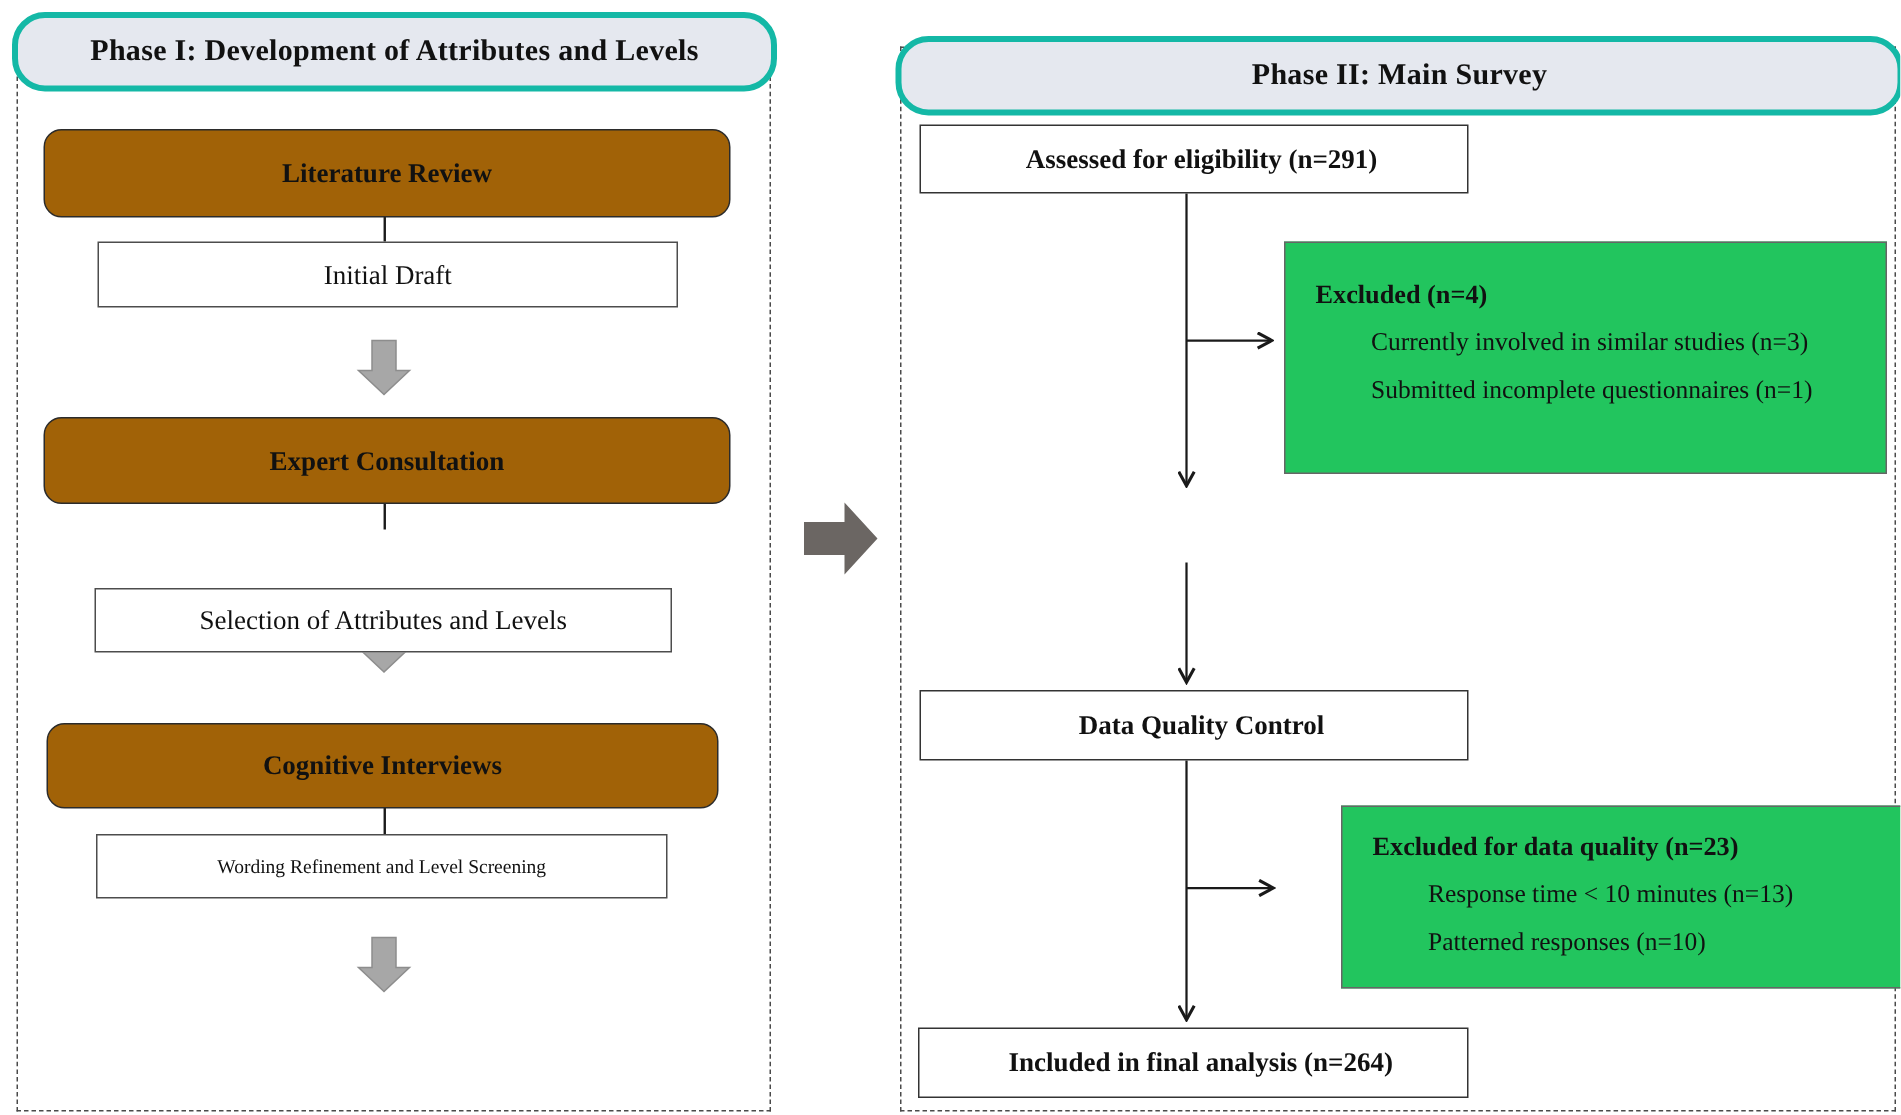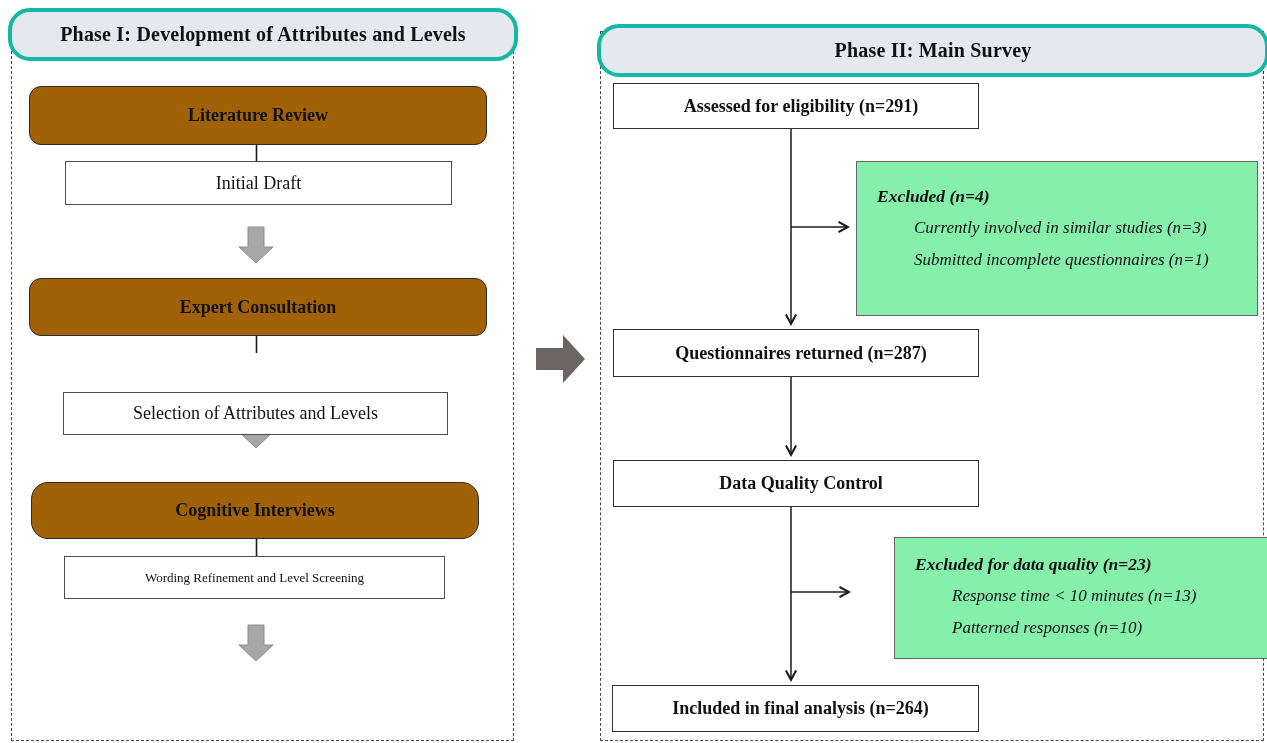--- a/index.html
+++ b/index.html
@@ -22,22 +22,22 @@
     position:absolute;background:#fff;border:1.3px solid #4d4d4d;
     display:flex;align-items:center;justify-content:center;
     font-size:18px;text-align:center;z-index:2;
   }
   .pbox{
     position:absolute;background:#fff;border:1.8px solid #333;
     display:flex;align-items:center;justify-content:center;
     font-weight:bold;font-size:18px;text-align:center;z-index:2;padding-left:10px;
   }
   .xbox{
-    position:absolute;background:#86efac;border:1.4px solid #666;
-    z-index:2;font-size:17px;line-height:32px;font-style:italic;
+    position:absolute;background:#22c55e;border:1.4px solid #666;
+    z-index:2;font-size:17px;line-height:32px;
   }
   .xbox .xtitle{font-weight:bold;font-size:17.5px;padding-left:20px;}
   .xbox .xitem{padding-left:57px;}
   svg.overlay{position:absolute;left:0;top:0;z-index:1;pointer-events:none;}
 </style>
 </head>
 <body>
 
 <div class="canvas">
 
@@ -74,32 +74,31 @@
     </g>
   </svg>
 
   <div class="phase-header" style="left: 8px; top: 8px; width: 502px; height: 45px; background-color: rgb(229, 232, 239);">Phase I: Development of Attributes and Levels</div>
   <div class="phase-header" style="left: 597px; top: 24px; width: 664px; height: 45px; background-color: rgb(229, 232, 239);">Phase II: Main Survey</div>
 
   <div class="rbox" style="left:29px;top:86px;width:456px;height:57px;">Literature Review</div>
   <div class="sbox" style="left:65px;top:161px;width:385px;height:42px;">Initial Draft</div>
   <div class="rbox" style="left:29px;top:278px;width:456px;height:56px;">Expert Consultation</div>
   <div class="sbox" style="left:63px;top:352px;width:383px;height:41px;margin-top:40px;">Selection of Attributes and Levels</div>
-  <div class="rbox" style="left:31px;top:482px;width:446px;height:55px;border-radius:17px;">Cognitive Interviews</div>
+  <div class="rbox" style="left:31px;top:482px;width:446px;height:55px;">Cognitive Interviews</div>
   <div class="sbox" style="left:64px;top:556px;width:379px;height:41px;font-size:13px;">Wording Refinement and Level Screening</div>
 
   <div class="pbox" style="left:613px;top:83px;width:354px;height:44px;">Assessed for eligibility (n=291)</div>
 
   <div class="xbox" style="left:856px;top:161px;width:400px;height:135px;padding-top:18px;">
     <div class="xtitle">Excluded (n=4)</div>
     <div class="xitem">Currently involved in similar studies (n=3)</div>
     <div class="xitem">Submitted incomplete questionnaires (n=1)</div>
   </div>
 
-  <div class="pbox" style="left:613px;top:329px;width:354px;height:46px;">Questionnaires returned (n=287)</div>
 
   <div class="pbox" style="left:613px;top:460px;width:354px;height:45px;">Data Quality Control</div>
 
   <div class="xbox" style="left:894px;top:537px;width:396px;height:110px;padding-top:10px;">
     <div class="xtitle">Excluded for data quality (n=23)</div>
     <div class="xitem">Response time &lt; 10 minutes (n=13)</div>
     <div class="xitem">Patterned responses (n=10)</div>
   </div>
 
   <div class="pbox" style="left:612px;top:685px;width:355px;height:45px;">Included in final analysis (n=264)</div>

